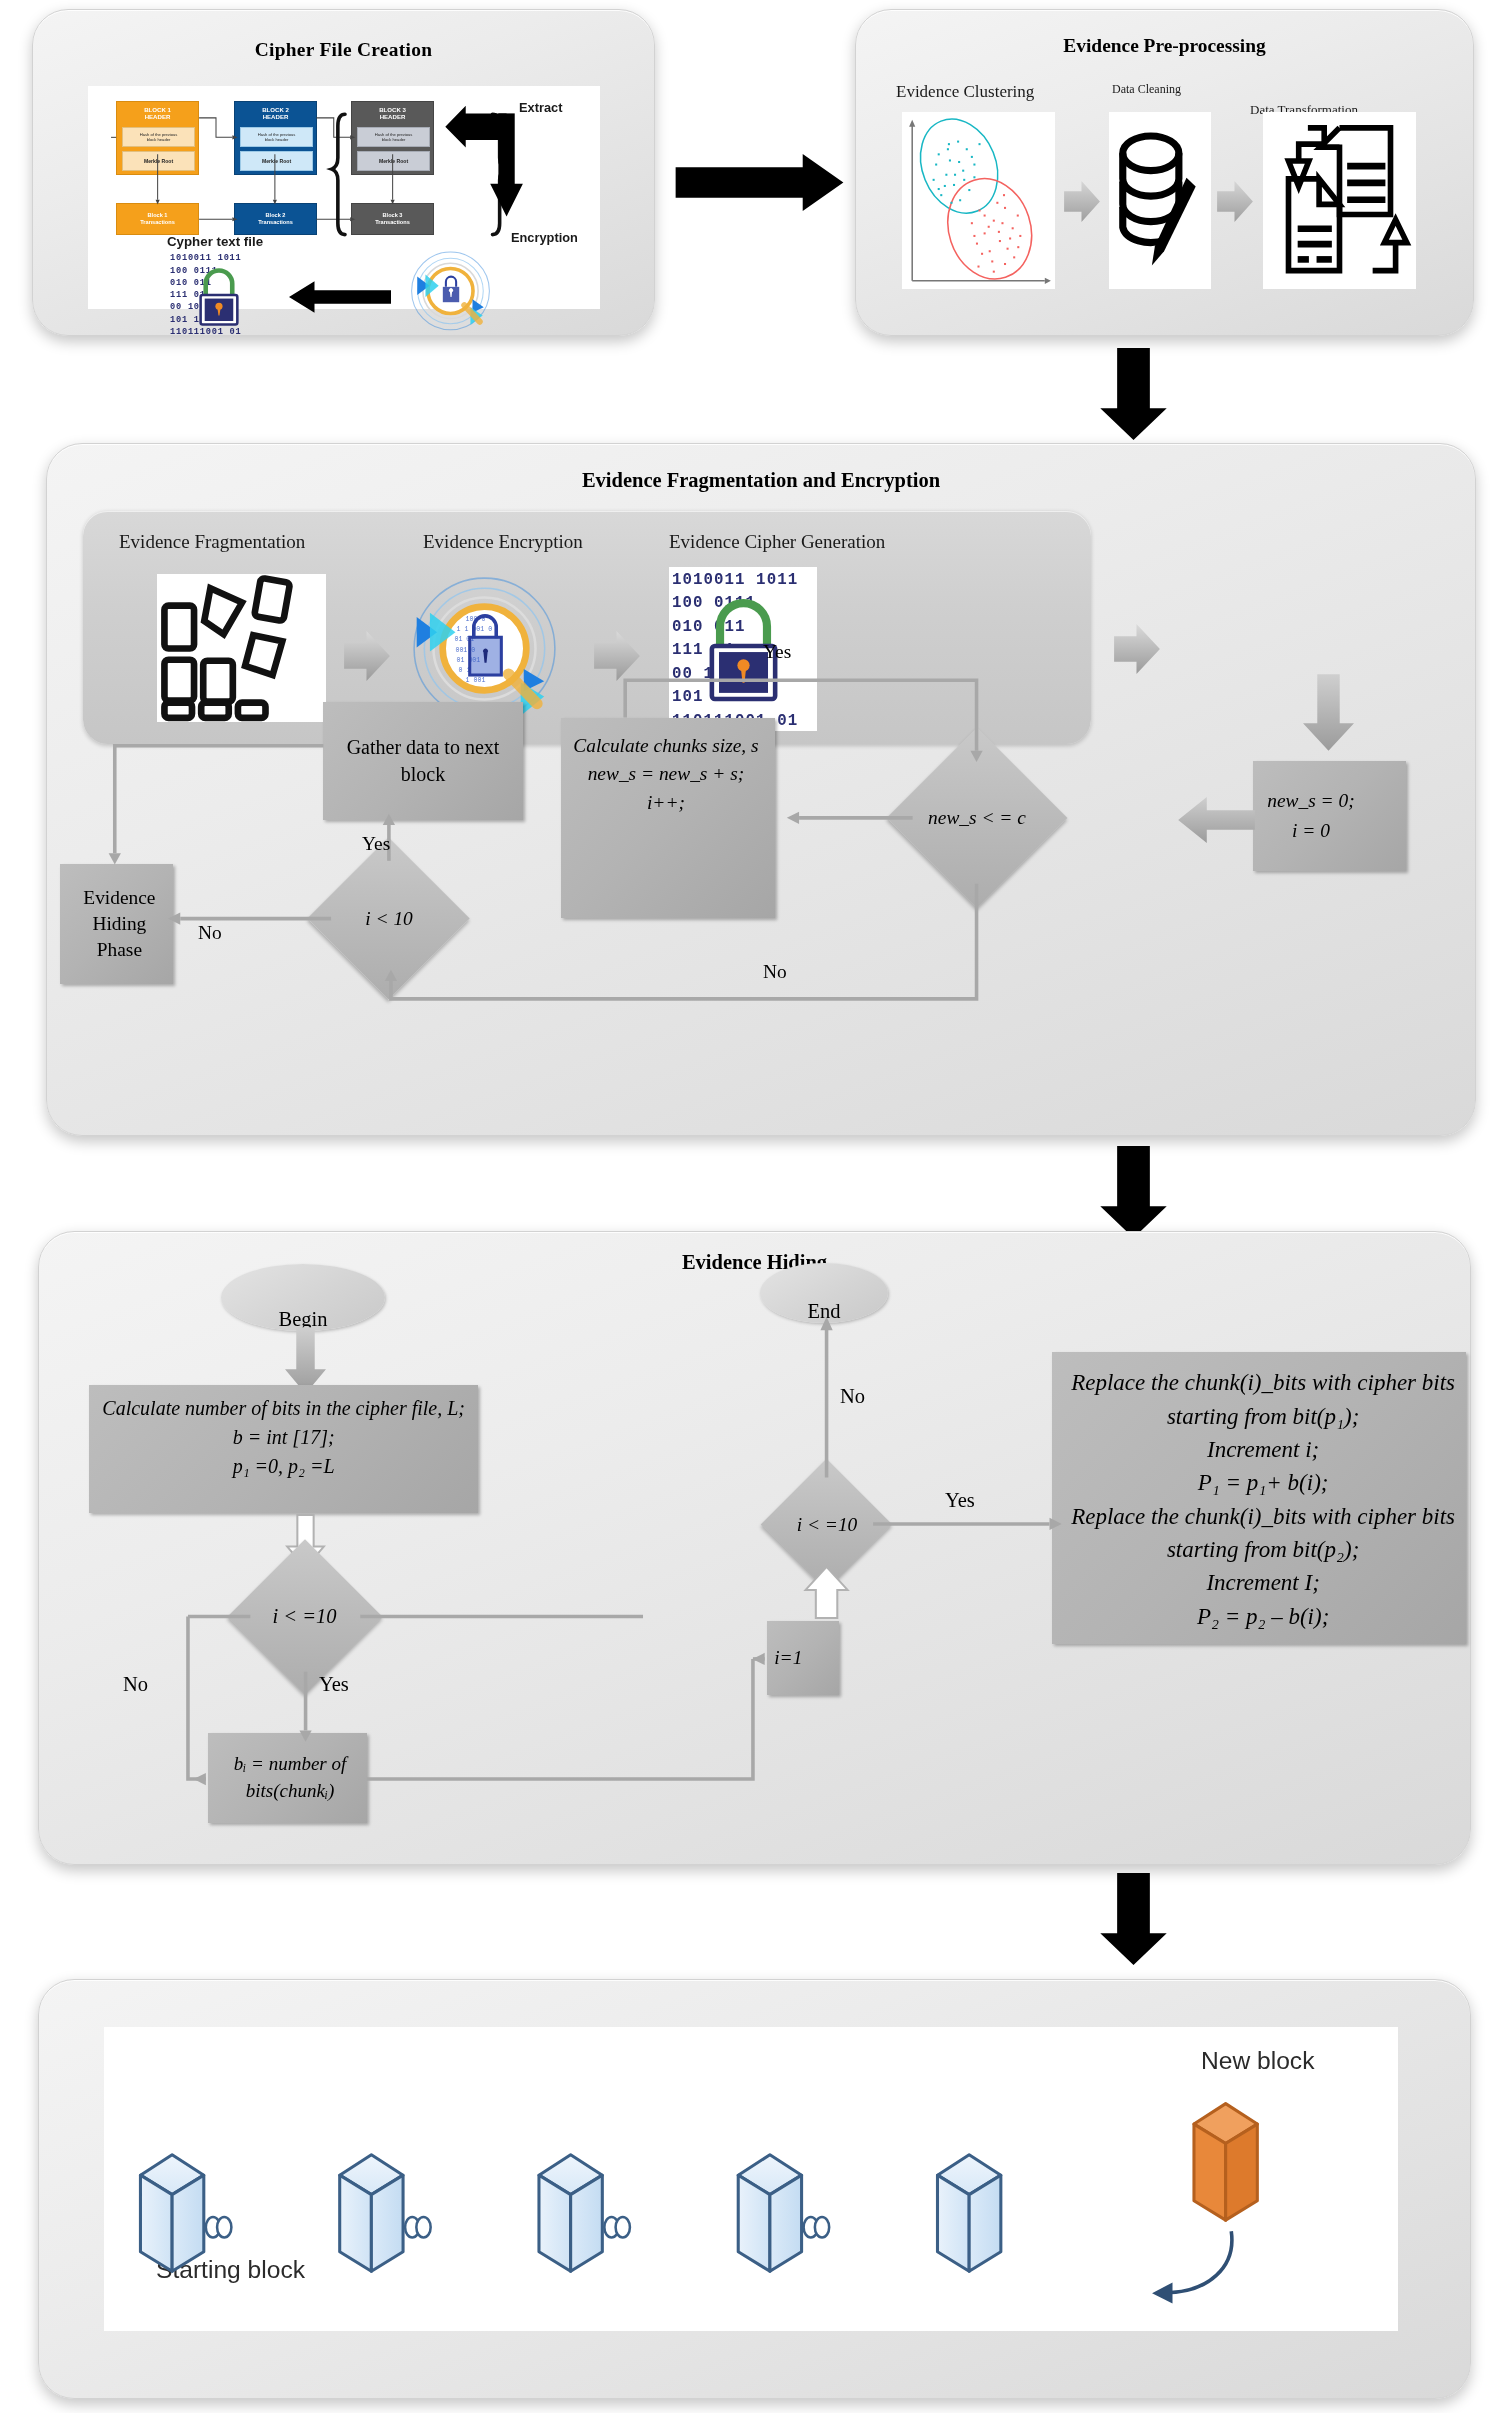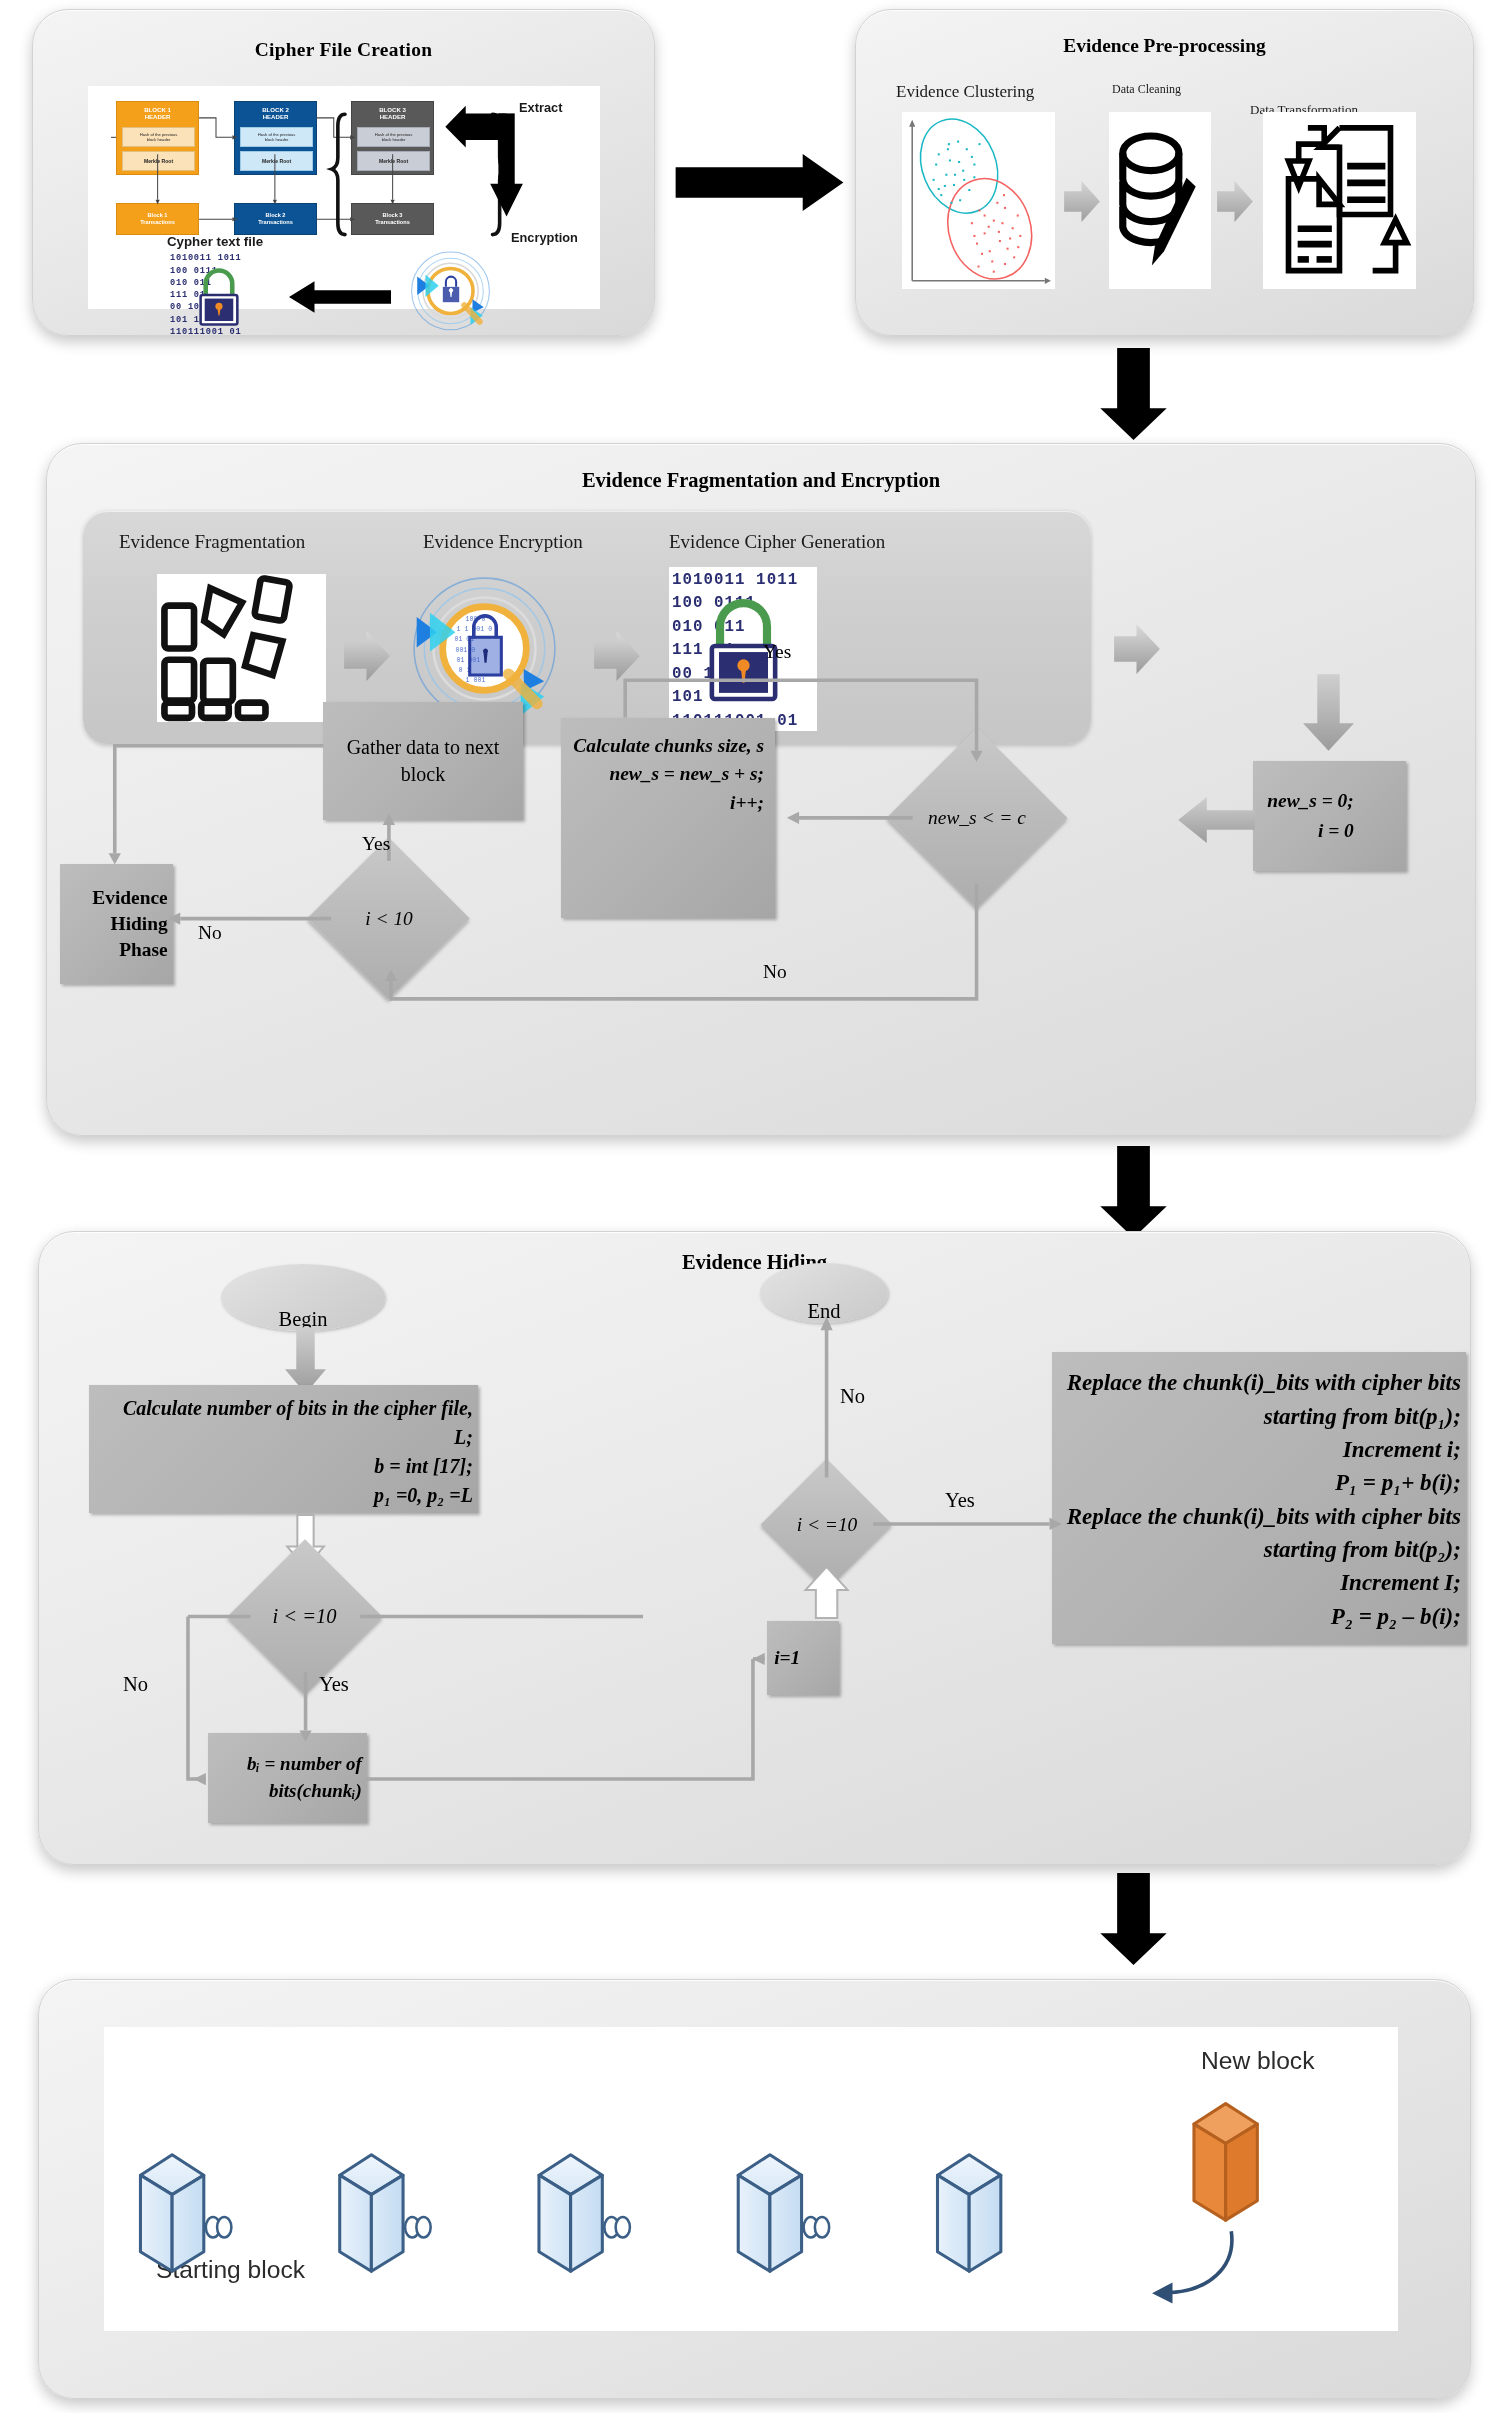--- a/index.html
+++ b/index.html
@@ -43,21 +43,21 @@
   .fbox {
     position:absolute;
     background: linear-gradient(135deg,#bdbdbd 0%,#b3b3b3 50%,#a6a6a6 100%);
     box-shadow: 1.5px 2px 3.1px rgba(0,0,0,0.28);
     display:flex; align-items:center; justify-content:center;
     text-align:center;
     font-family:"Liberation Serif", serif;
     color:#000;
     padding:3.1px 5.1px;
   }
-  .fbox.left { justify-content:flex-start; text-align:right;font-weight:bold; }
+  .fbox.left { justify-content:flex-start; text-align:center; }
   .fbox.italic { font-style: italic; }
   .fbox.rounded { border-radius:13.3px; }
   .diamond {
     position:absolute;
     background: linear-gradient(135deg,#c9c9c9 0%,#b9b9b9 55%,#adadad 100%);
     transform: rotate(45deg);
     box-shadow: 1.5px 2px 3.6px rgba(0,0,0,0.25);
   }
   .diamond-label {
     position:absolute;

